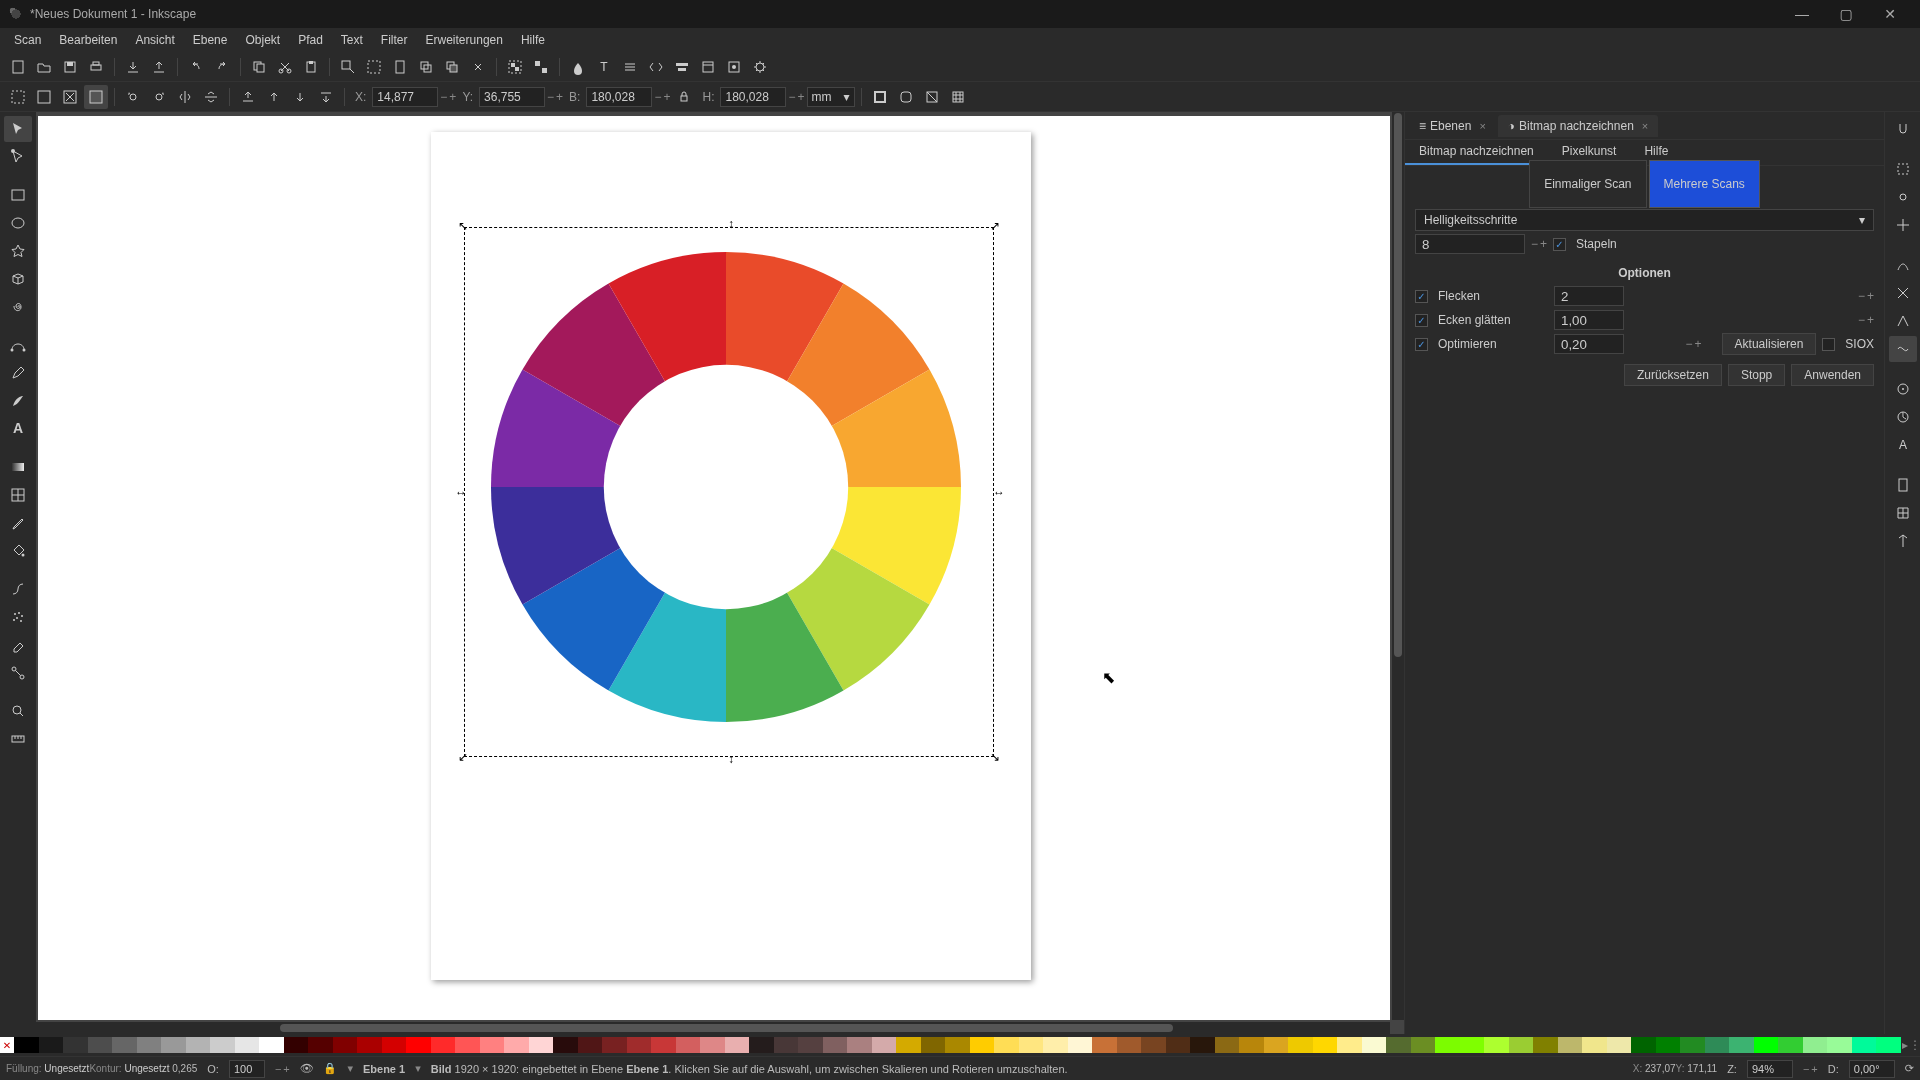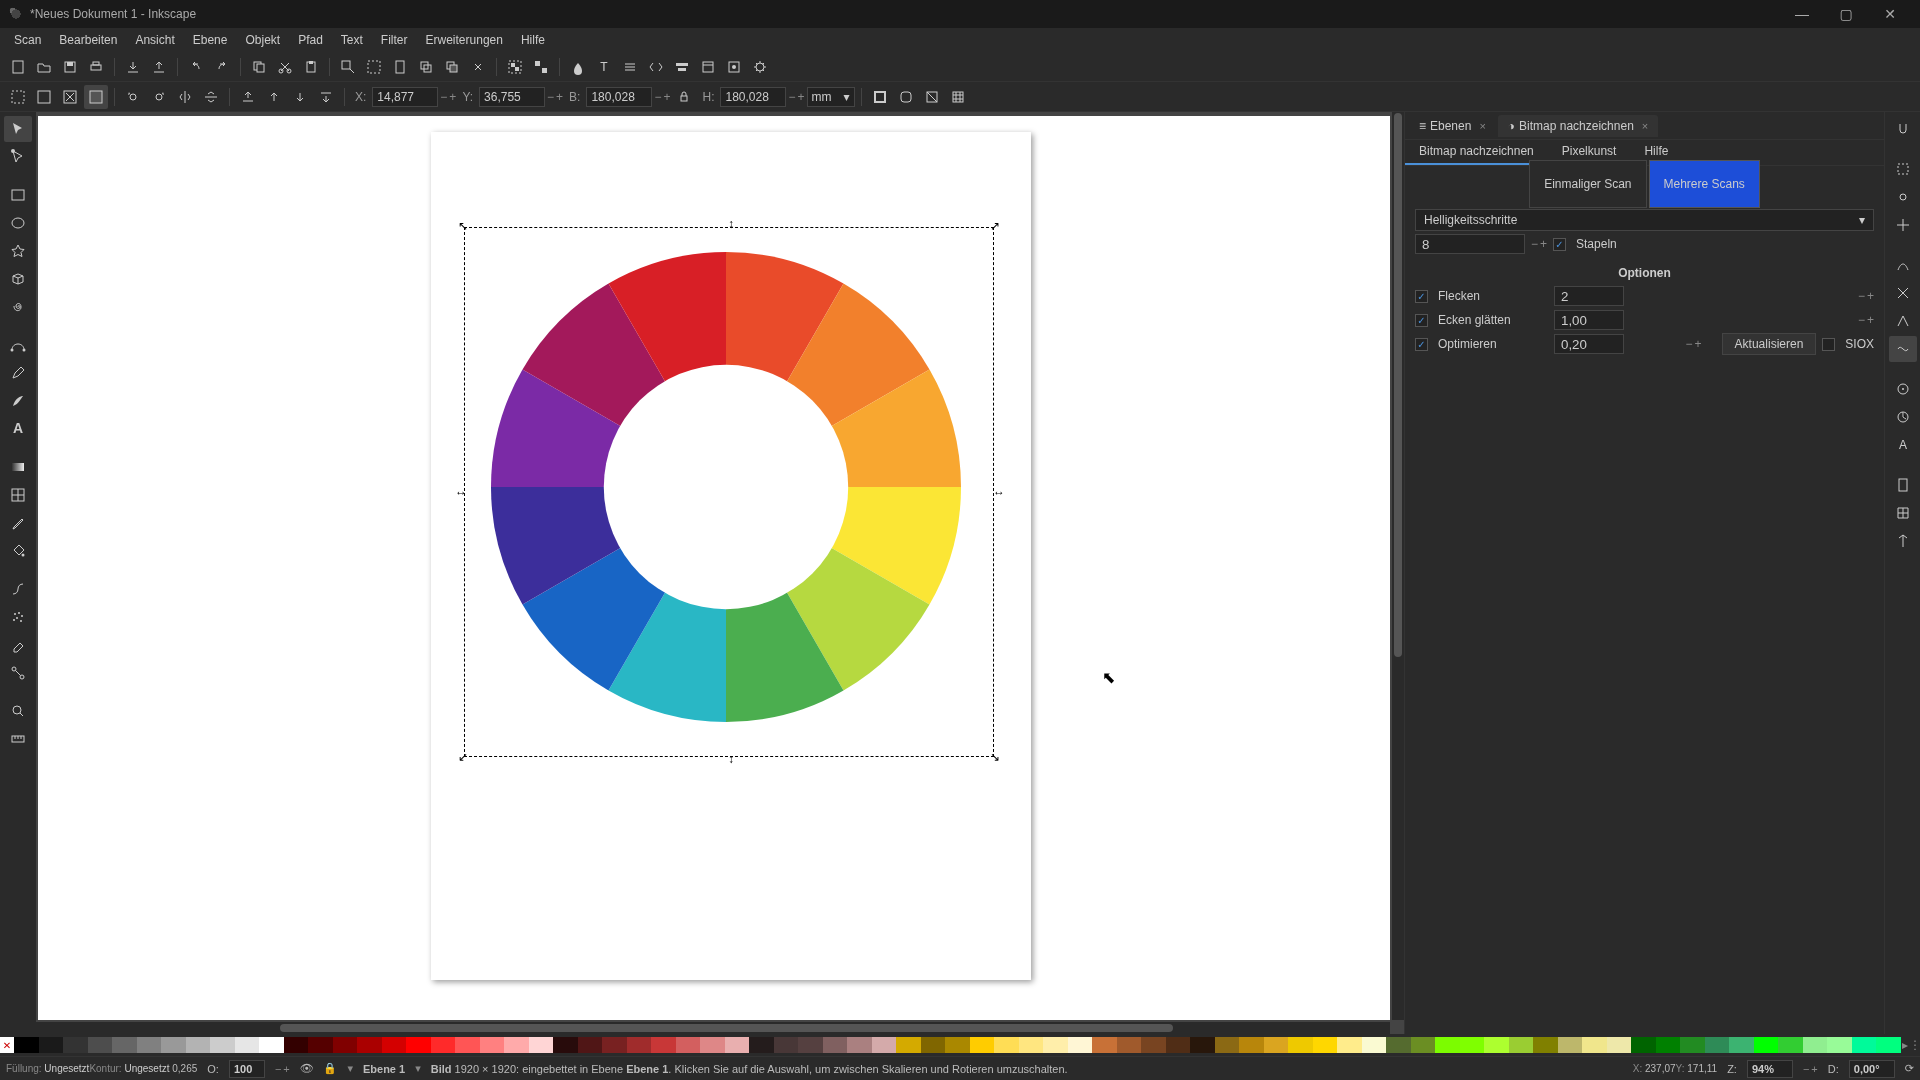--- a/index.html
+++ b/index.html
@@ -79,21 +79,21 @@
 .swx { width: 14px; height: 16px; background: #fff; display: flex; align-items: center; justify-content: center; font-size: 10px; color: #c00; }
 .sw { height: 16px; flex: 1; }
 .palscroll { width: 10px; height: 16px; display: flex; align-items: center; justify-content: center; color: #888; }
 
 
 .statusbar { height: 24px; background: #2a2a2a; display: flex; align-items: center; padding: 0 6px; gap: 10px; font-size: 11px; color: #bbb; border-top: 1px solid #333; }
 .statusbar .fk { display: flex; flex-direction: row; font-size: 10px; line-height: 11px; }
 .statusbar .fklabel { color: #888; }
 .statusbar .fkval { color: #ccc; }
 .statusbar .spacer { flex: 1; }
-.statusbar .sbin { background: #222; border: 1px solid #444; color: #ccc; height: 18px; width: 46px; padding: 0 4px; font-size: 11px; font-weight: bold; }
+.statusbar .sbin { background: #222; border: 1px solid #444; color: #ccc; height: 18px; width: 46px; padding: 0 4px; font-size: 11px; }
 
 svg { display: block; }
 .cursor { position: absolute; left: 1066px; top: 556px; font-size: 16px; color: #000; pointer-events: none; }
 </style>
 </head>
 <body>
 
 <div class="titlebar">
   <div class="icon"></div>
   <span>*Neues Dokument 1 - Inkscape</span>
@@ -653,20 +653,25 @@
         <input class="numin" value="0,20" style="">
         <div class="grow"></div>
         <span class="spnbtns">
             <span>−</span>
             <span>+</span>
           </span>
         <div style="width:8px"></div>
         <div class="btn">Aktualisieren</div>
         <span class="chk"></span>
         <span>SIOX</span>
+      </div>
+      <div class="btnrow">
+        <div class="btn">Zurücksetzen</div>
+        <div class="btn">Stopp</div>
+        <div class="btn">Anwenden</div>
       </div>
     </div>
   </div>
 
   <div class="rtoolbox">
     <div class="ltool">
         <svg width="18" height="18">
           <path d="M6 4v6a3 3 0 006 0V4" fill="none" stroke="#ccc"></path>
         </svg>
       </div>

